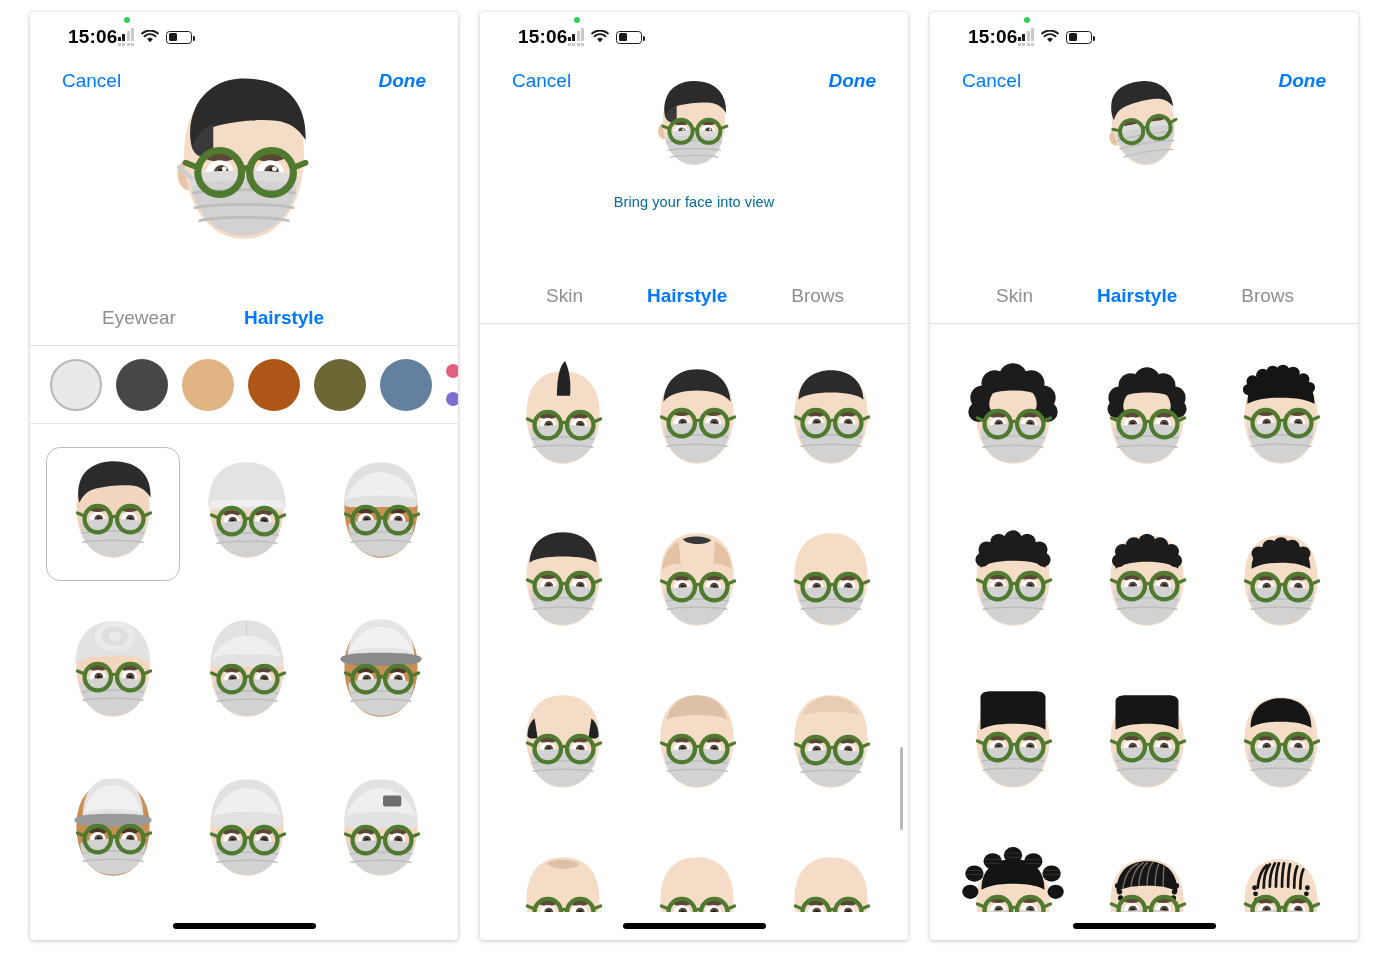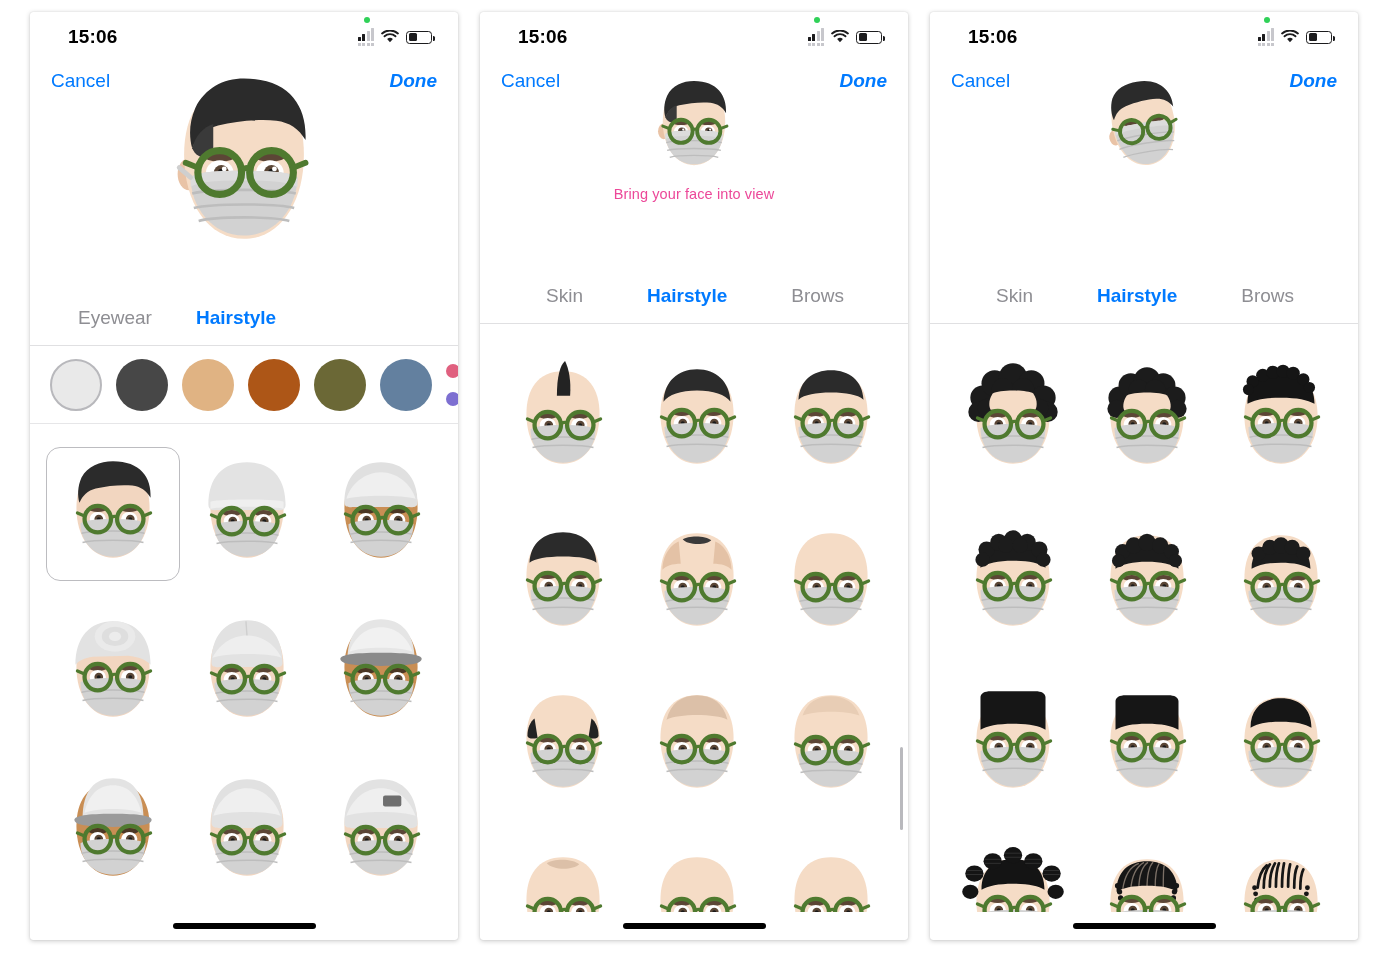--- a/index.html
+++ b/index.html
@@ -34,21 +34,21 @@
   .phone.p1 { left: 30px; }
   .phone.p2 { left: 480px; }
   .phone.p3 { left: 930px; }
 
   
   .statusbar {
     height: 46px;
     flex: 0 0 46px;
     display: flex;
     align-items: center;
-    justify-content: space-between;
+    justify-content: flex-start;
     padding: 0 26px 0 26px;
     position: relative;
   }
   .clock {
     font-size: 19px;
     font-weight: bold;
     color: #000;
     letter-spacing: 0.2px;
     margin-left: 12px;
     margin-top: 4px;
@@ -92,21 +92,21 @@
   }
   .battery-fill { height: 100%; background: #1c1c1e; border-radius: 1.5px; }
 
   
   .navbar {
     height: 46px;
     flex: 0 0 46px;
     display: flex;
     align-items: center;
     justify-content: space-between;
-    padding: 0 21px;
+    padding: 0 32px;
     position: relative;
     z-index: 5;
   }
   .navbtn {
     font-size: 19px;
     color: #007aff;
     cursor: pointer;
     background: none; border: none;
     font-family: "Liberation Sans", sans-serif;
   }
@@ -117,37 +117,37 @@
     position: relative;
     display: flex;
     flex-direction: column;
     align-items: center;
     flex: 0 0 auto;
   }
   .preview.big  { height: 232px; margin-top: -46px; padding-top: 6px; }
   .preview.small{ height: 210px; margin-top: -46px; padding-top: 14px; }
   .hint {
     font-size: 14.5px;
-    color: #ec4899;
-    margin-top: 4px;
+    color: #0369a1;
+    margin-top: 12px;
     letter-spacing: 0.1px;
   }
 
   
   .tabs {
     display: flex;
     align-items: center;
     flex: 0 0 auto;
     height: 56px;
     border-bottom: 1px solid #e0e0e2;
     background: #fff;
     position: relative;
     overflow: hidden;
   }
-  .tabs.two { justify-content: flex-start; padding-left: 48px; gap: 44px; }
+  .tabs.two { justify-content: flex-start; padding-left: 72px; gap: 68px; }
   .tabs.many{ justify-content: flex-start; padding-left: 66px; gap: 64px; }
   .tab {
     font-size: 19px;
     color: #8e8e93;
     white-space: nowrap;
     cursor: pointer;
     background:none;border:none;
     font-family: "Liberation Sans", sans-serif;
   }
   .tab.active { color: #007aff; font-weight: bold; }

